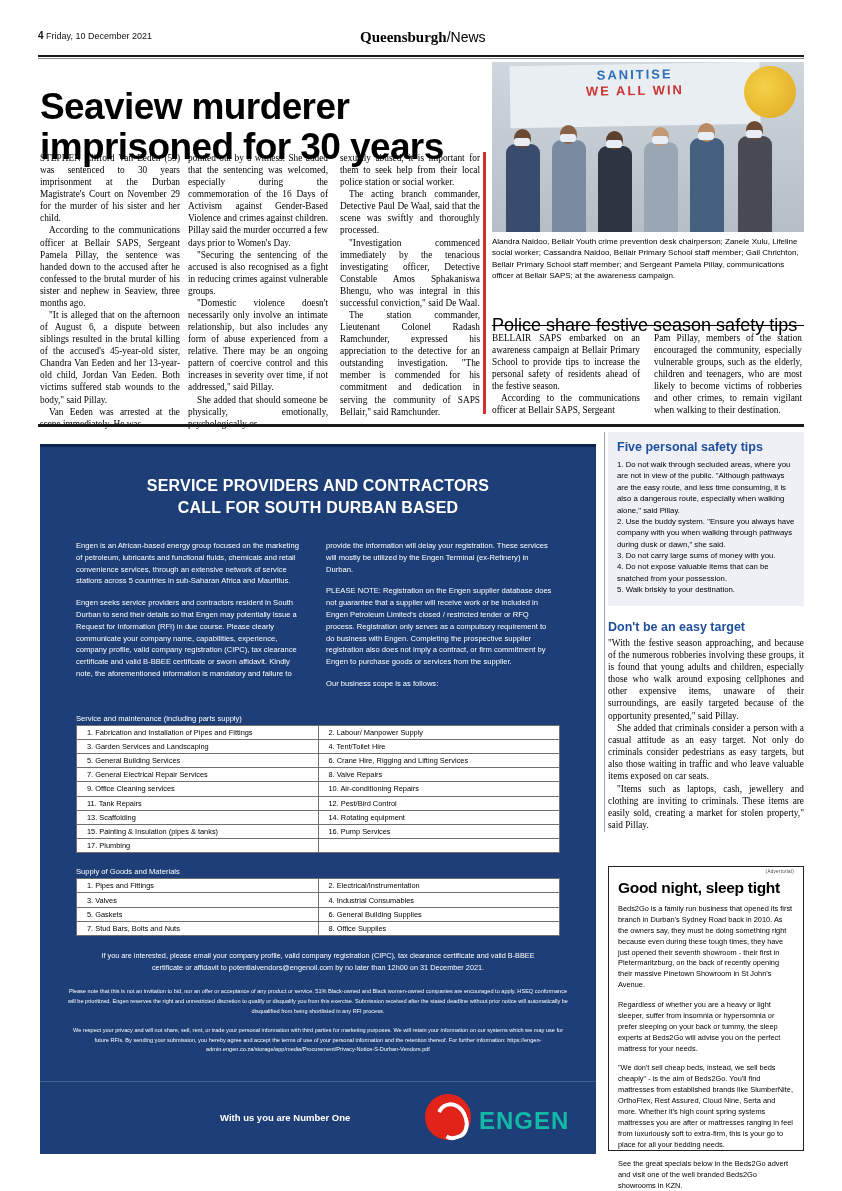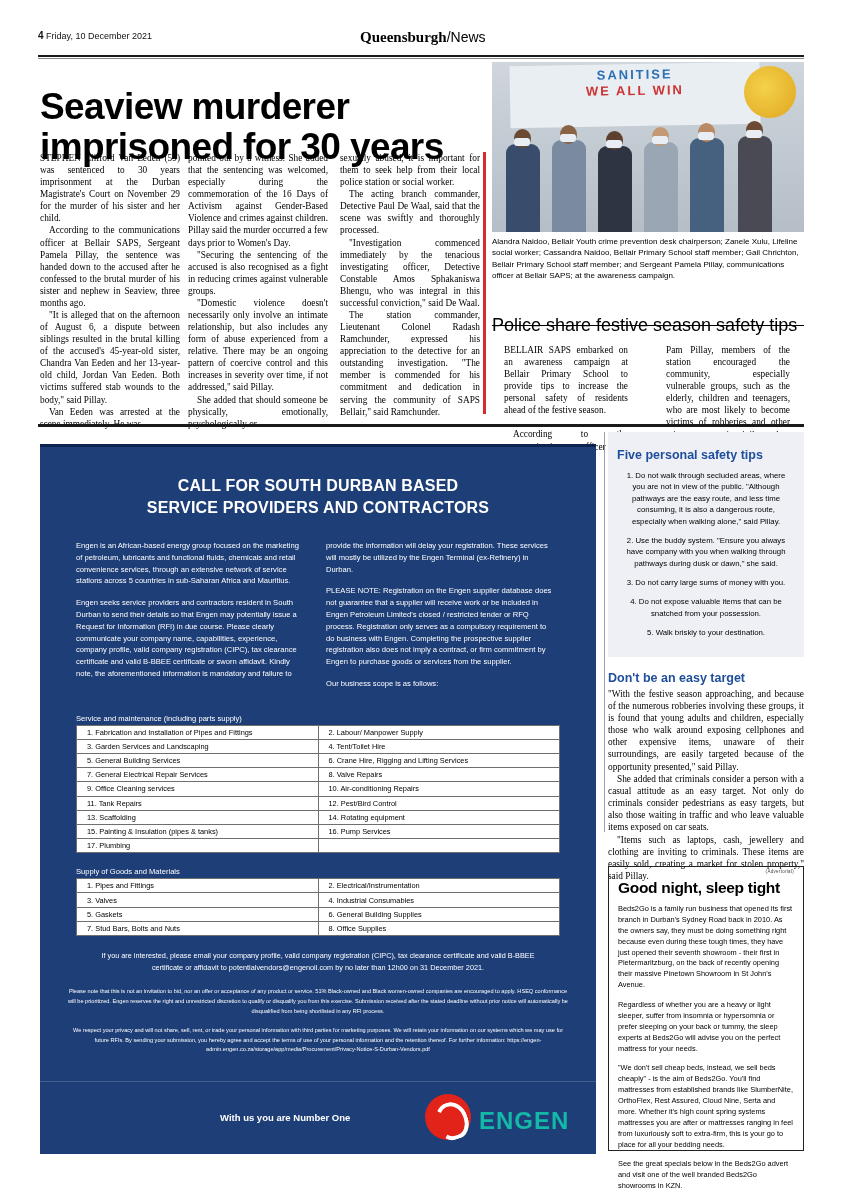--- a/index.html
+++ b/index.html
@@ -78,21 +78,21 @@
   
   .headline2 {
     position:absolute; left:492px; top:300px; width:312px;
     font-family:"Liberation Sans", sans-serif; font-size:18px; font-weight:normal;
   }
   .rule-h2 { position:absolute; left:492px; top:325px; width:312px; height:1px; background:#000; }
 
   .tipsCols { position:absolute; left:492px; top:332px; width:312px; }
   .tcol { float:left; width:148px; font-size:9.3px; line-height:1.30; text-align:justify; }
   .tcol.left { margin-right:14px; }
-  .tcol p { margin:12px; text-indent:9px; }
+  .tcol p { margin:0; text-indent:9px; }
   .tcol p.first { text-indent:0; }
 
   
   .bigrule { position:absolute; left:38px; top:424px; width:766px; height:3px; background:#1a1a1a; }
 
   
   .ad {
     position:absolute; left:40px; top:444px; width:556px; height:707px;
     background:#1e3e77; color:#fff;
     border-top:3px solid #0d2350;
@@ -131,26 +131,26 @@
   .engenMark:after { content:""; position:absolute; left:11px; top:8px; width:24px; height:30px;
                border:4px solid #fff; border-radius:50% 50% 45% 45%; border-left-color:transparent;
                transform:rotate(-18deg); }
   .engenWord { position:absolute; left:54px; top:13px;
                font-family:"Liberation Sans", sans-serif; font-weight:bold;
                font-size:24px; letter-spacing:1px; color:#14b8a6; }
 
   
   .rail { position:absolute; left:608px; top:432px; width:196px; }
   .railLine { position:absolute; left:604px; top:432px; width:1px; height:400px; background:#9aa3ad; }
-  .tipsBox { background:#eef0f5; padding:16px 9px 10px 9px; }
+  .tipsBox { background:#eef0f5; padding:8px 9px 10px 9px; }
   .tipsBox h3 { margin:0 0 5px 0; font-family:"Liberation Sans", sans-serif;
                 font-size:12.5px; color:#1f4e9c; font-weight:bold; }
   .tipsBox ol { margin:0; padding:0; list-style:none;
                 font-family:"Liberation Sans", sans-serif; font-size:7.8px; line-height:1.46; }
-  .tipsBox li { margin:8px;text-align:center; }
+  .tipsBox li { margin:0; }
 
   .railH { margin:14px 0 3px 0; font-family:"Liberation Sans", sans-serif;
            font-size:12.5px; color:#1f4e9c; font-weight:bold; }
   .railBody { font-size:9.3px; line-height:1.31; text-align:justify; }
   .railBody p { margin:0; text-indent:9px; }
   .railBody p.first { text-indent:0; }
 
   .bedsBox { position:absolute; left:608px; top:866px; width:196px; height:285px;
              border:1px solid #222; box-sizing:border-box; padding:8px 9px; }
   .advLabel { position:absolute; right:9px; top:2px; font-family:"Liberation Sans", sans-serif;
@@ -250,22 +250,22 @@
     <div class="tcol">
       <p class="first">Pam Pillay, members of the station encouraged the community, especially vulnerable groups, such as the elderly, children and teenagers, who are most likely to become victims of robberies and other crimes, to remain vigilant when walking to their destination.</p>
     </div>
     <div class="clear"></div>
   </div>
 
   <div class="bigrule"></div>
 
   <div class="ad">
     <div class="adTitle">
+      <div>SERVICE PROVIDERS AND CONTRACTORS</div>
       <div>CALL FOR SOUTH DURBAN BASED</div>
-      <div>SERVICE PROVIDERS AND CONTRACTORS</div>
     </div>
 
     <div class="adBody">
       <div class="adCol left">
         <p>Engen is an African-based energy group focused on the marketing of petroleum, lubricants and functional fluids, chemicals and retail convenience services, through an extensive network of service stations across 5 countries in sub-Saharan Africa and Mauritius.</p>
         <p>Engen seeks service providers and contractors resident in South Durban to send their details so that Engen may potentially issue a Request for Information (RFI) in due course. Please clearly communicate your company name, capabilities, experience, company profile, valid company registration (CIPC), tax clearance certificate and valid B-BBEE certificate or sworn affidavit. Kindly note, the aforementioned information is mandatory and failure to</p>
       </div>
       <div class="adCol">
         <p>provide the information will delay your registration. These services will mostly be utilized by the Engen Terminal (ex-Refinery) in Durban.</p>
         <p>PLEASE NOTE: Registration on the Engen supplier database does not guarantee that a supplier will receive work or be included in Engen Petroleum Limited's closed / restricted tender or RFQ process. Registration only serves as a compulsory requirement to do business with Engen. Completing the prospective supplier registration also does not imply a contract, or firm commitment by Engen to purchase goods or services from the supplier.</p>

